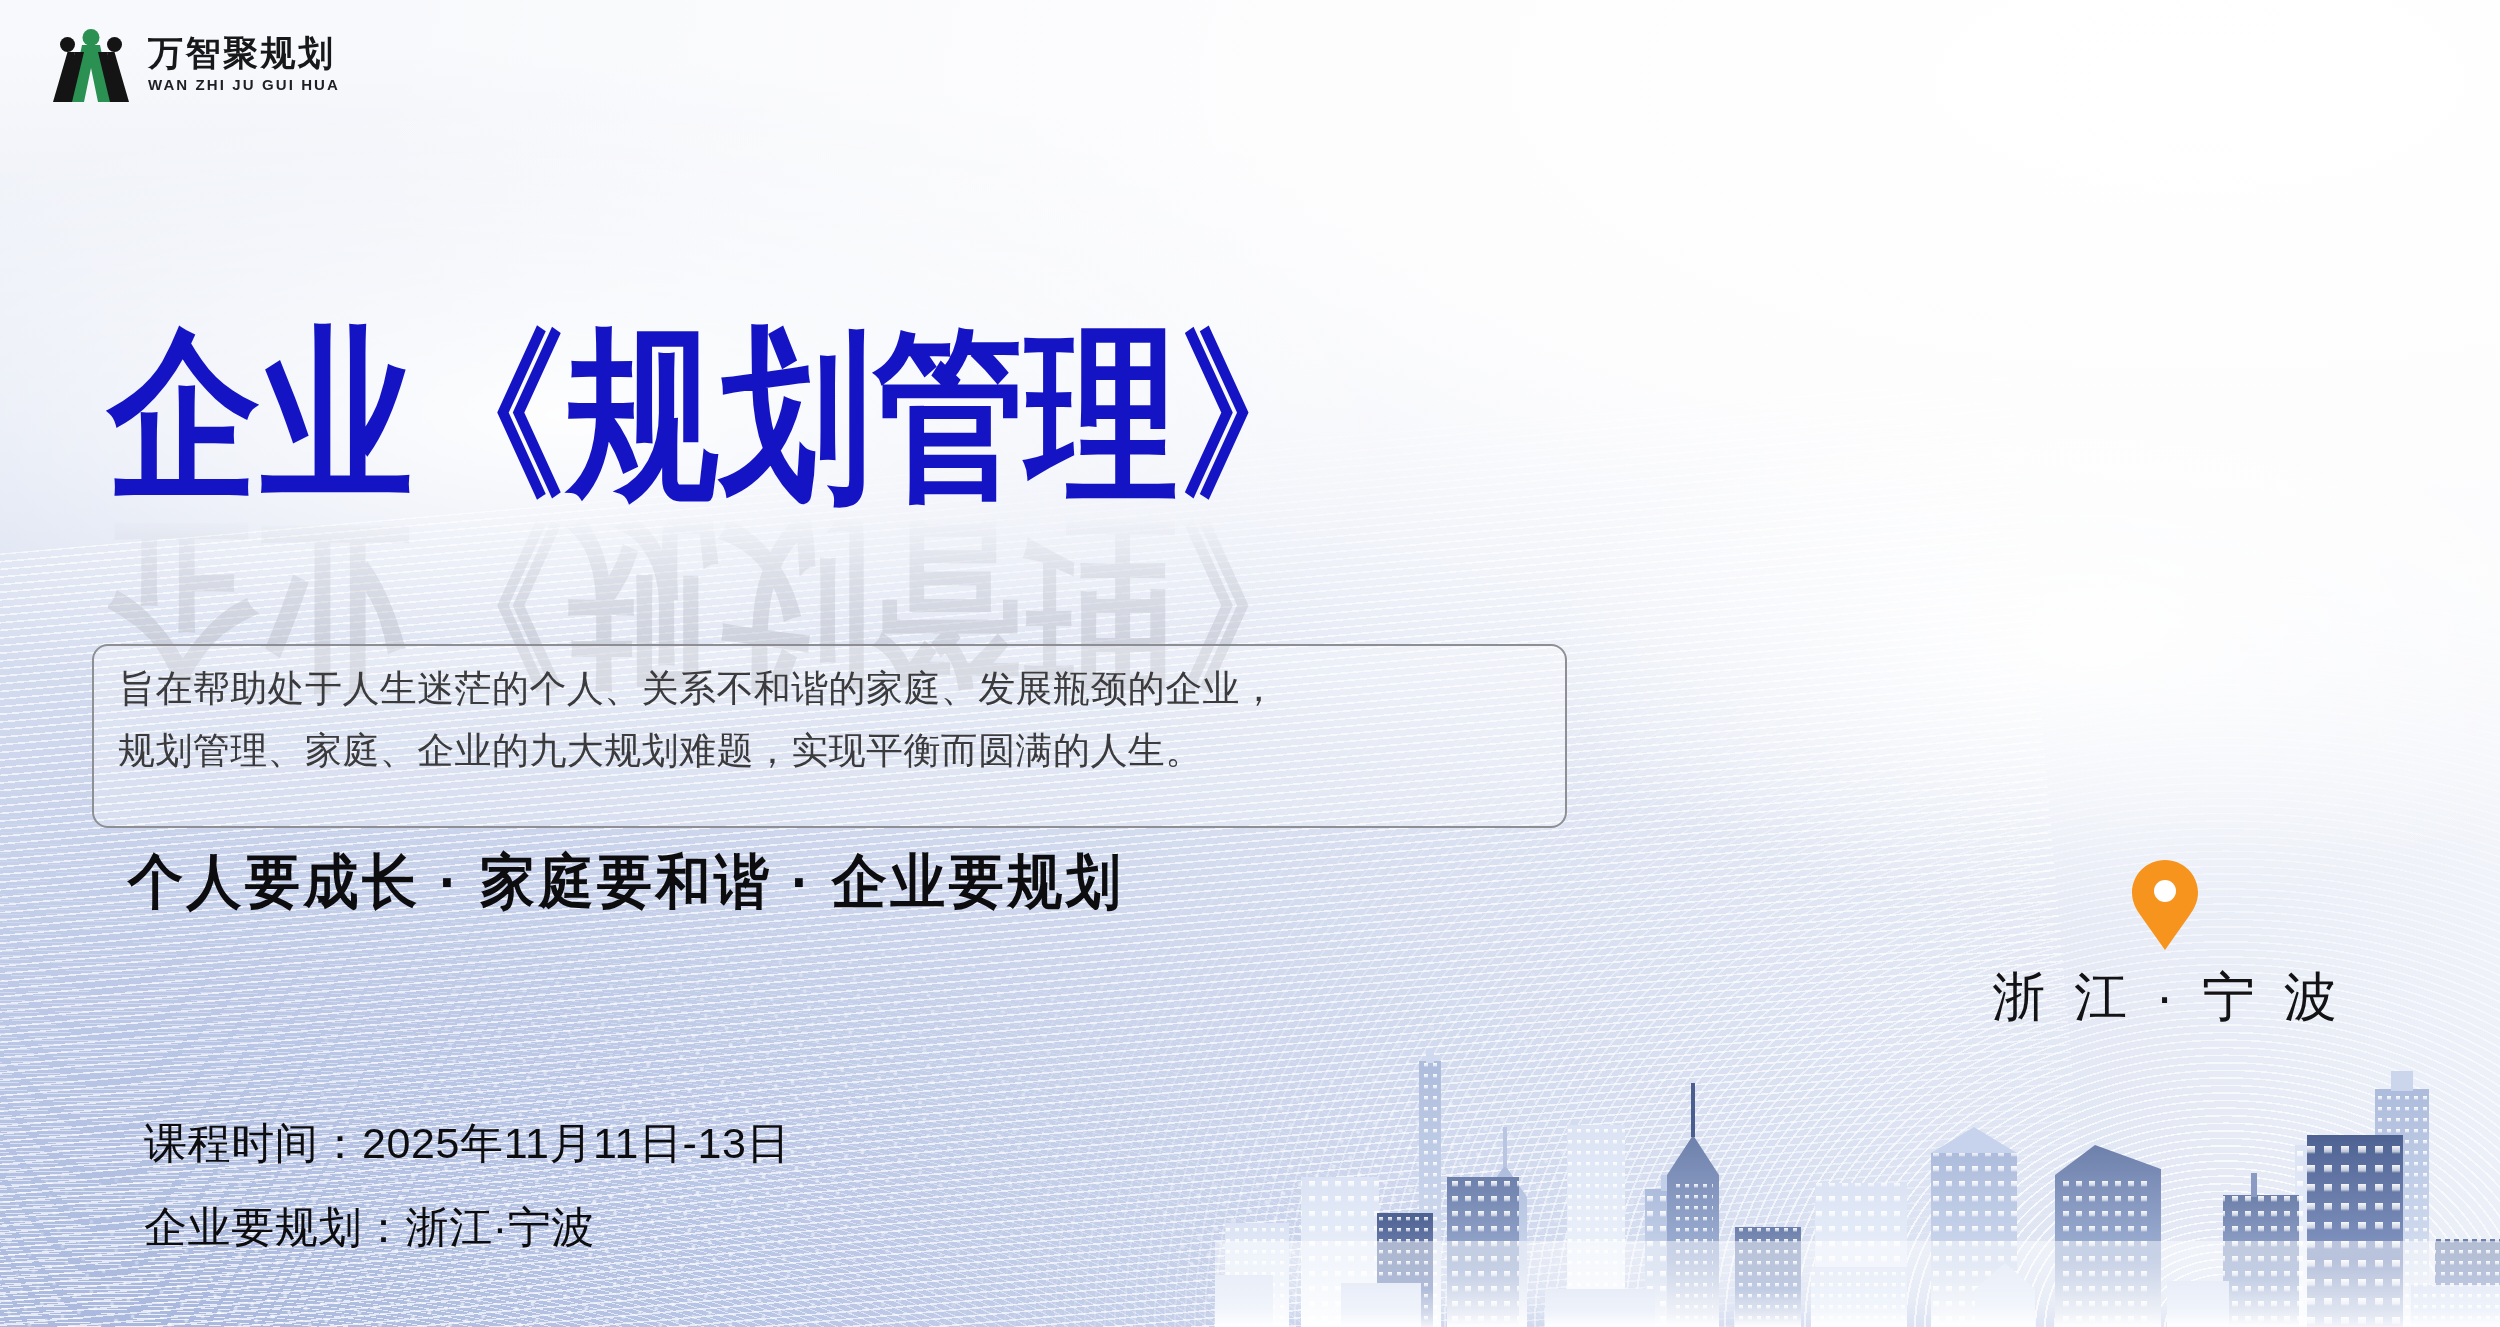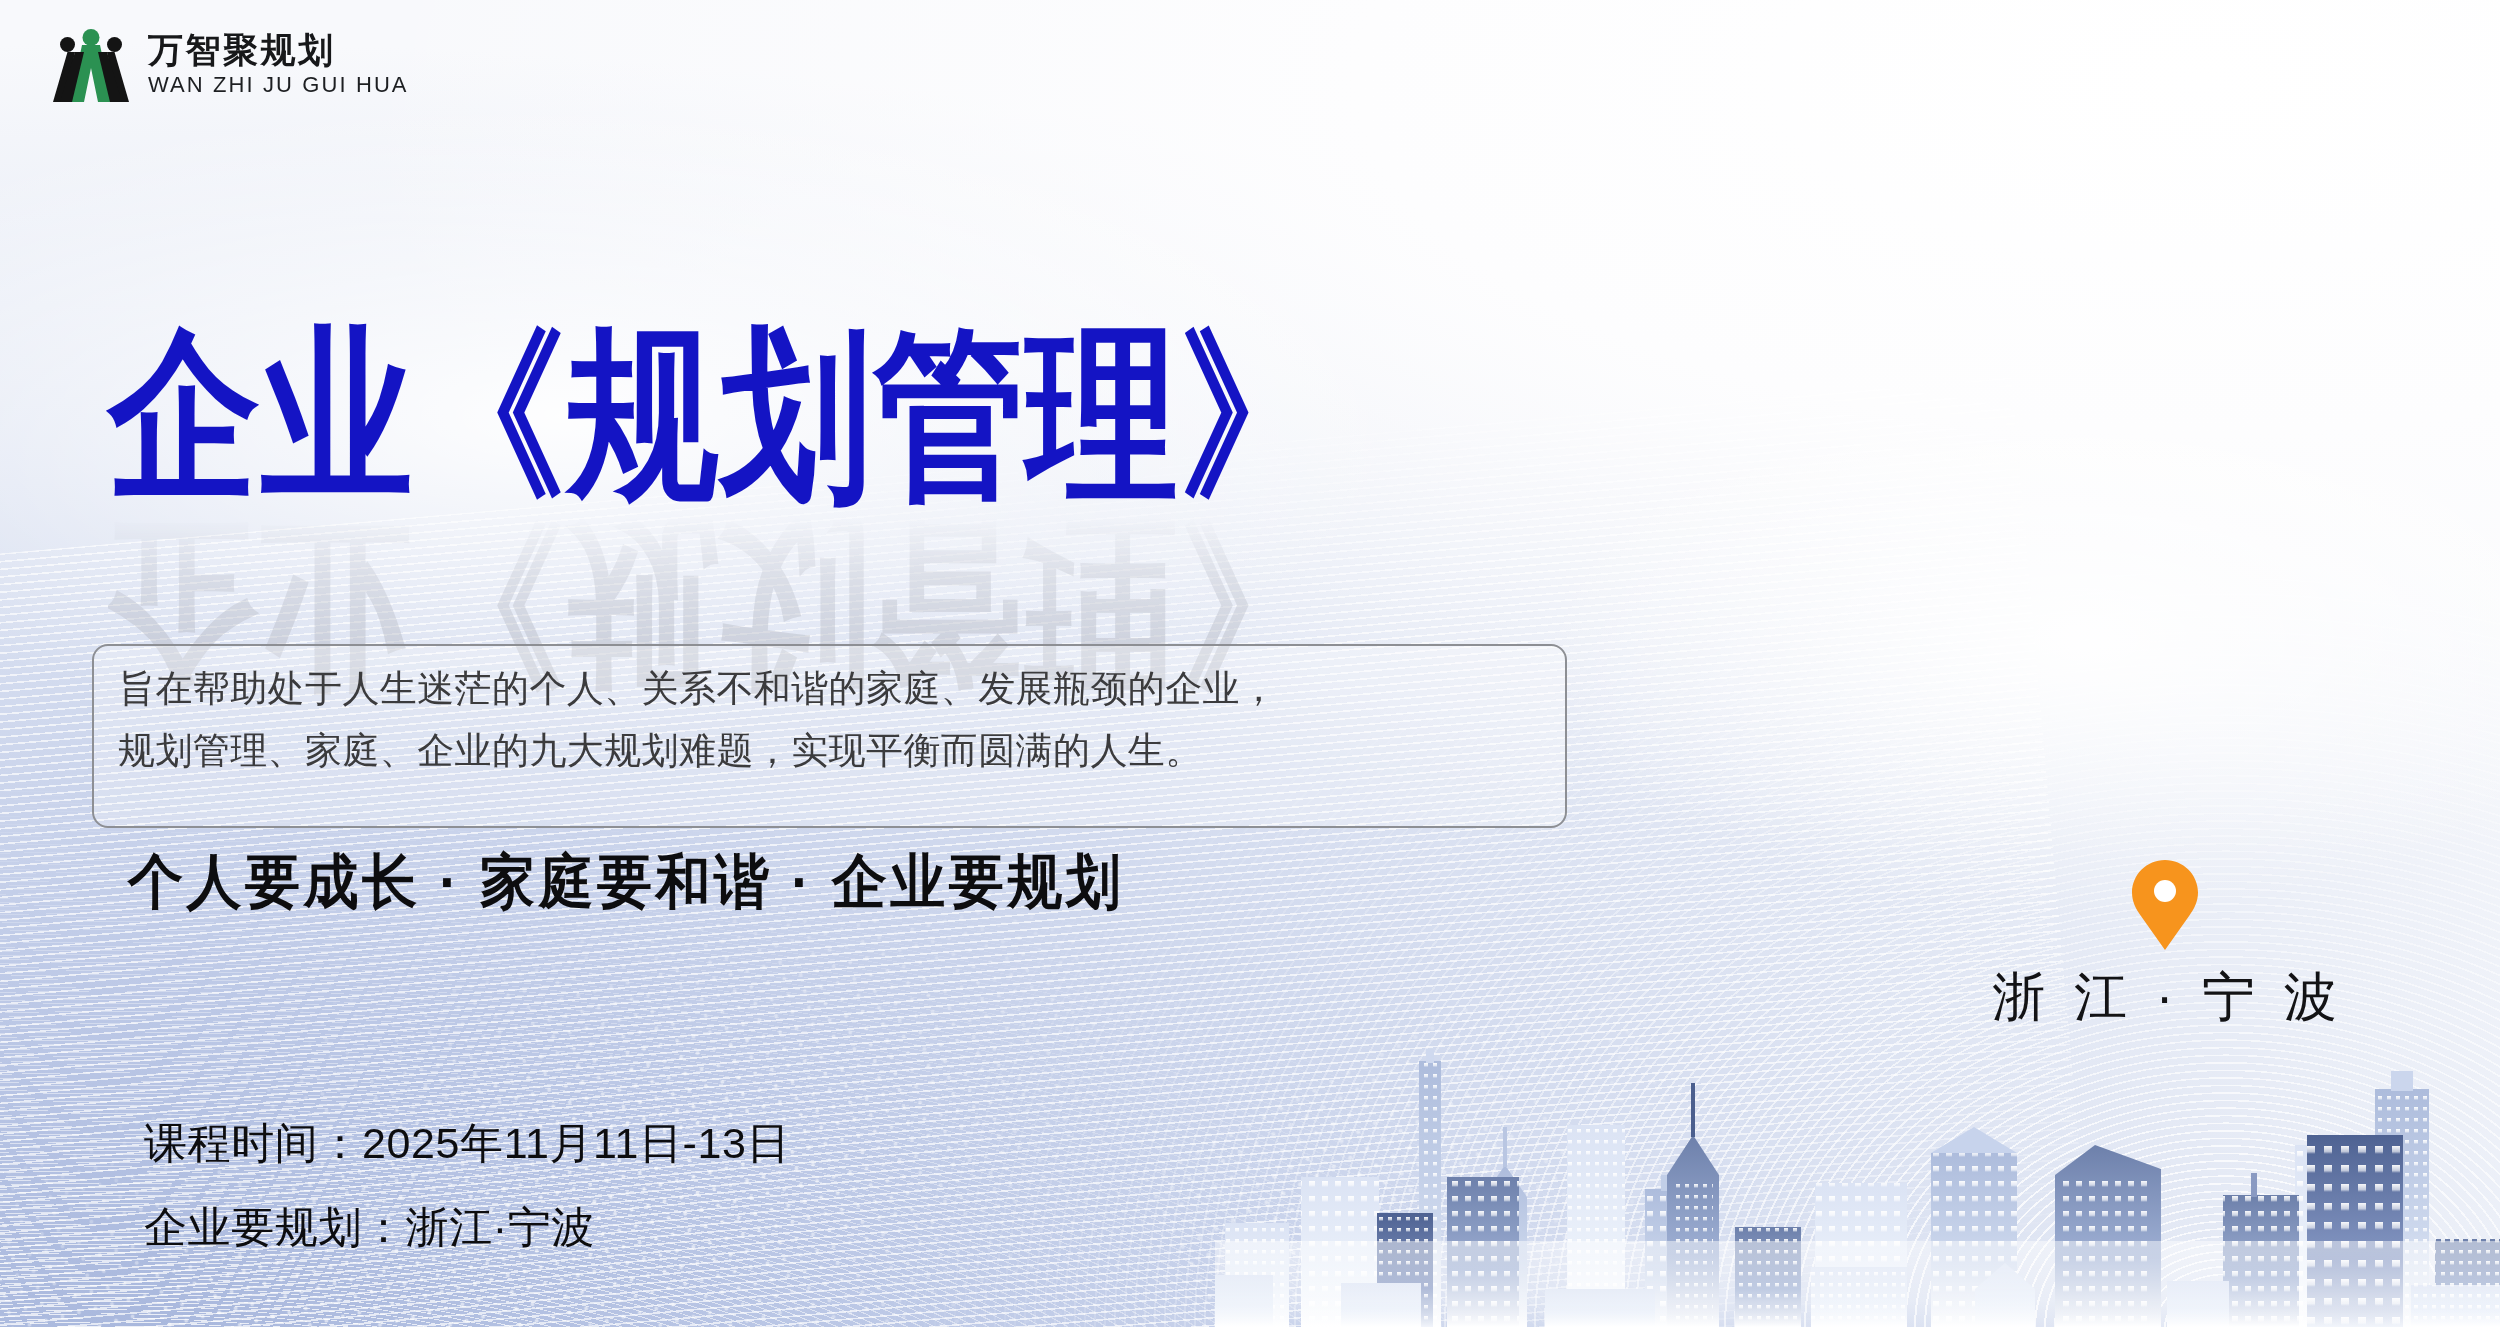--- a/index.html
+++ b/index.html
@@ -121,21 +121,21 @@
     display:flex; align-items:center; gap:14px;
   }
   #logoMark { width:86px; height:84px; display:block; }
   .logo-text { display:flex; flex-direction:column; gap:6px; }
   .logo-cn {
     font-family:"Liberation Serif","DejaVu Serif",serif;
     font-size:35px; font-weight:700; color:#17181a;
     letter-spacing:2.5px; line-height:1;
   }
   .logo-en {
-    font-size:22px; font-weight:400; color:#1d1f22;
+    font-size:15px; font-weight:700; color:#1d1f22;
     letter-spacing:2.1px; line-height:1;text-align:right;
   }
 
   
   #headlineWrap {
     position:absolute; left:108px; top:322px;
     width:1560px; height:300px;
   }
   .headline {
     font-family:"Liberation Sans","DejaVu Sans",sans-serif;

